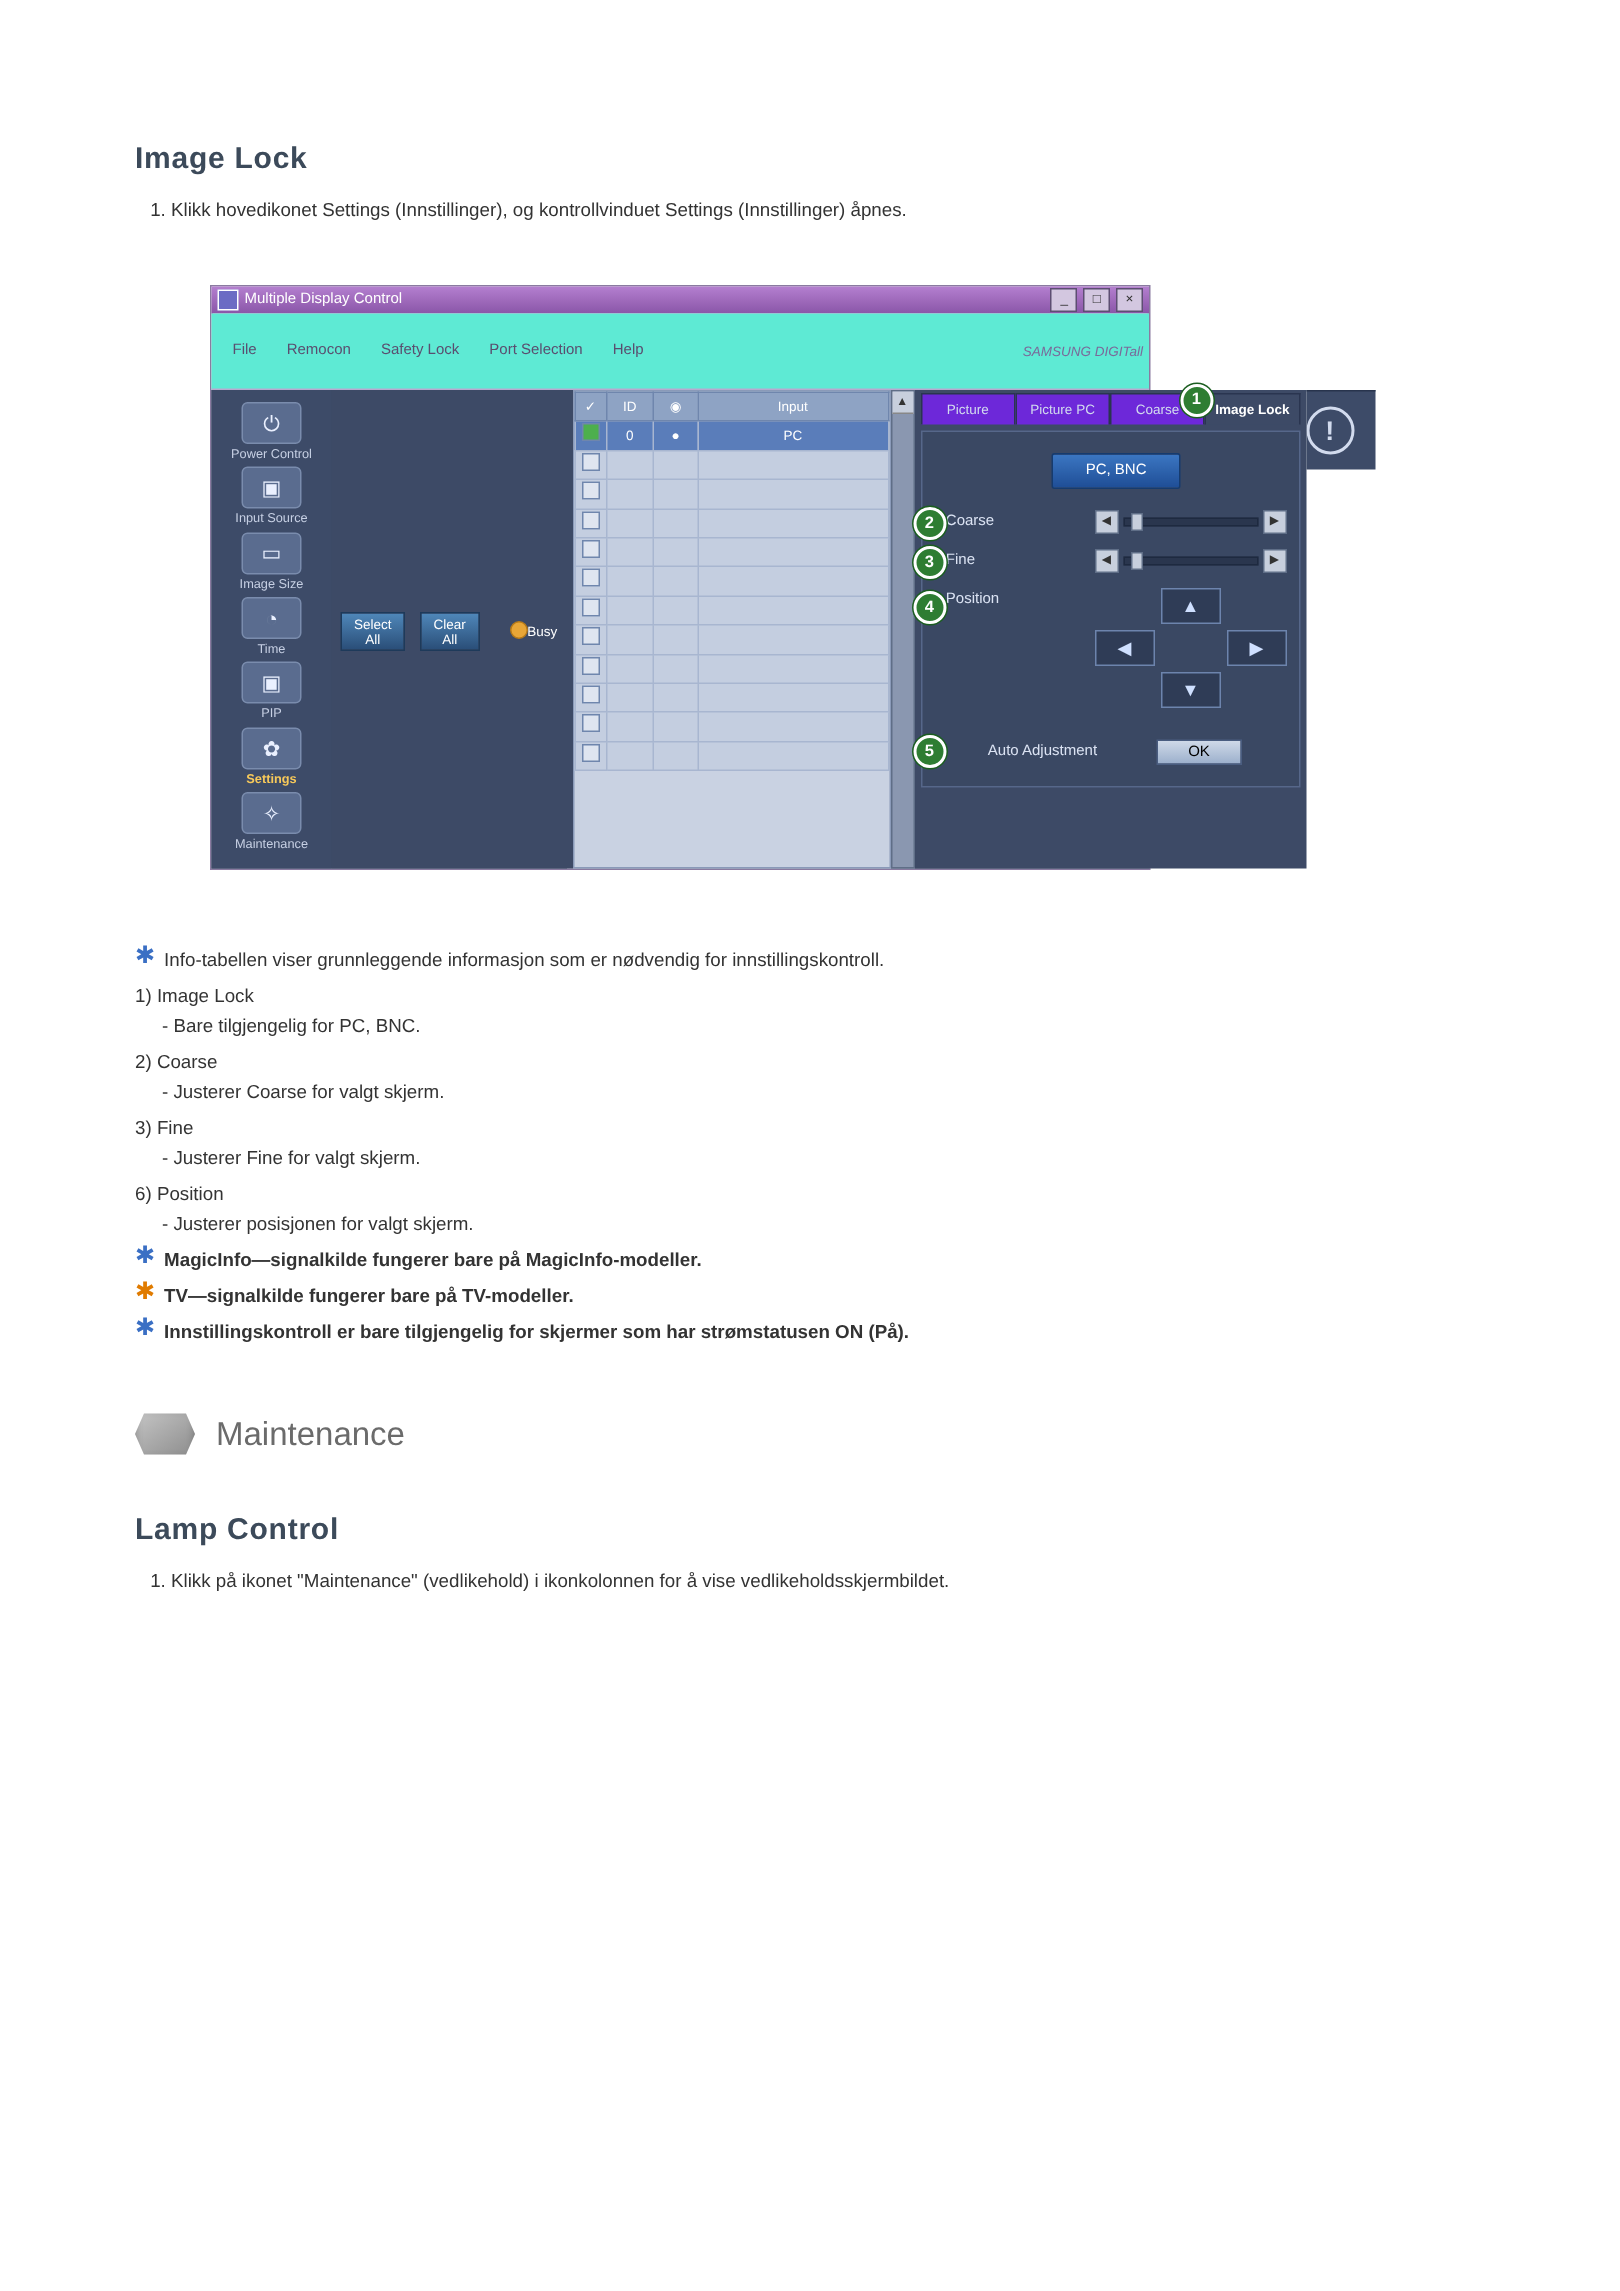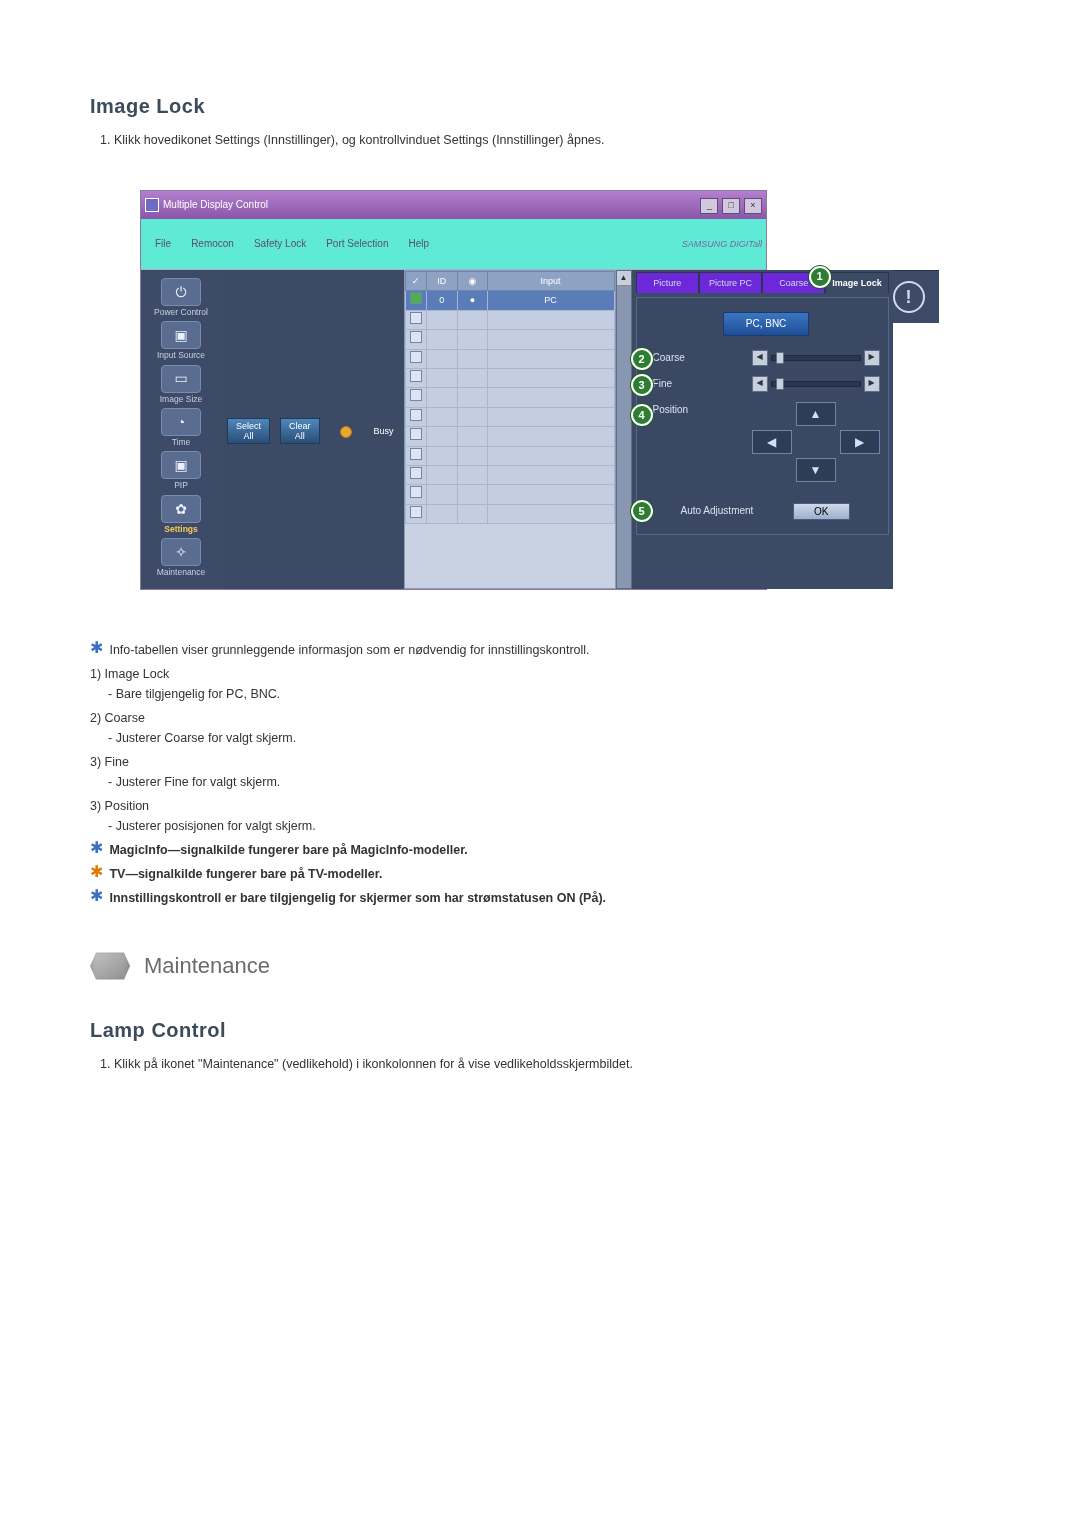--- a/index.html
+++ b/index.html
@@ -2,38 +2,38 @@
 <html><head>
 <meta charset="utf-8">
 <style>
 body{margin:0;background:#fff;font-family:Verdana,Geneva,sans-serif;font-size:13px;color:#333;line-height:1.6}
 .page{padding:60px 80px 60px 90px;max-width:920px}
 h2.section-title{font-size:20px;font-weight:bold;color:#3c4a5a;margin:30px 0 8px 0;letter-spacing:0.5px}
 ol.intro{margin:4px 0 0 0;padding-left:24px}
 ol.intro li{font-size:12.5px;color:#333;margin-bottom:2px}
 
 .app-window{margin:40px auto 50px 50px;width:625px;border:1px solid #8a7aa0;box-shadow:0 0 0 1px #d0c8e0 inset;font-size:10px}
-.title-bar{display:flex;align-items:center;background:linear-gradient(#b47fcf,#8a56a8);color:#fff;height:28px;padding:0 4px;font-size:10px}
+.title-bar{display:flex;align-items:center;background:linear-gradient(#b47fcf,#8a56a8);color:#fff;height:18px;padding:0 4px;font-size:10px}
 .title-bar .ico{width:12px;height:12px;background:#6c6cc4;margin-right:4px;border:1px solid #fff;display:inline-block}
 .title-bar .spacer{flex:1}
 .winbtns span{display:inline-block;width:16px;height:14px;background:#d3c7e0;border:1px solid #5d4e72;margin-left:1px;text-align:center;line-height:12px;color:#333;font-size:9px}
 .menu-bar{display:flex;background:#5eead4;border-bottom:1px solid #b9a9cf;height:18px;align-items:center;padding:16px 4px;font-size:10px;color:#5a4e6f}
 .menu-bar .mitem{padding:0 10px;cursor:default}
 .menu-bar .brand{margin-left:auto;font-style:italic;color:#7a6a9a;font-size:9px}
 .app-body{display:flex;background:#3d4a66}
 .sidebar{width:92px;background:#3d4b68;padding:8px 0;display:flex;flex-direction:column;align-items:center}
 .side-item{width:80px;text-align:center;margin-bottom:4px;color:#c7d0e4;font-size:9px}
 .side-item .sicon{width:38px;height:26px;margin:0 auto 2px auto;background:#5a6c8f;border-radius:4px;border:1px solid #7a8cad;display:flex;align-items:center;justify-content:center;color:#eaf0ff;font-size:14px}
 .side-item.active .slabel{color:#f7c95a;font-weight:bold}
 .side-item .slabel{display:block;font-size:8.5px;line-height:1.1}
 
 .center{flex:1;display:flex;flex-direction:row}
 .top-actions{display:flex;align-items:center;gap:10px;background:#3d4a66;padding:6px 6px 4px 6px}
 .btn{background:linear-gradient(#4f87b9,#2a4e78);color:#fff;border:1px solid #1e3a5a;padding:2px 8px;font-size:9px;cursor:pointer}
-.busy{display:flex;align-items:flex-end;gap:22px;color:#fff;font-size:9px;margin-left:10px}
+.busy{display:flex;align-items:flex-start;gap:0;color:#fff;font-size:9px;margin-left:10px}
 .busy-dot{width:10px;height:10px;border-radius:50%;background:#e8a637;border:1px solid #b77a18}
 .table-wrap{display:flex}
 .grid{flex:0 0 210px;background:#c9d2e2;border:1px solid #8a9ab8;margin:0 0 0 4px}
 .grid table{border-collapse:collapse;width:100%}
 .grid th{background:#8ea3c4;color:#fff;font-size:9px;font-weight:normal;padding:2px 3px;border:1px solid #6f86ad;text-align:center}
 .grid th.input-col{width:120px}
 .grid td{height:16px;border:1px solid #a8b6d0;text-align:center;font-size:9px;color:#333;background:#c4cee0}
 .grid td.chk{width:18px}
 .grid td.chk .cbox{display:inline-block;width:10px;height:10px;background:#dfe5f0;border:1px solid #6f86ad}
 .grid tr.sel td{background:#5a7dba;color:#fff}
@@ -305,21 +305,21 @@
 
   <div class="star-line">
     <span class="star">✱</span>
     <span>Info-tabellen viser grunnleggende informasjon som er nødvendig for innstillingskontroll.</span>
   </div>
 
   <ul class="num-list">
     <li><span>1) Image Lock</span><span class="sub">- Bare tilgjengelig for PC, BNC.</span></li>
     <li><span>2) Coarse</span><span class="sub">- Justerer Coarse for valgt skjerm.</span></li>
     <li><span>3) Fine</span><span class="sub">- Justerer Fine for valgt skjerm.</span></li>
-    <li><span>3) Position</span><span class="sub">- Justerer posisjonen for valgt skjerm.</span></li>
+    <li><span>6) Position</span><span class="sub">- Justerer posisjonen for valgt skjerm.</span></li>
   </ul>
 
   <div class="star-line">
     <span class="star">✱</span>
     <b>MagicInfo—signalkilde fungerer bare på MagicInfo-modeller.</b>
   </div>
   <div class="star-line">
     <span class="star orange">✱</span>
     <b>TV—signalkilde fungerer bare på TV-modeller.</b>
   </div>

